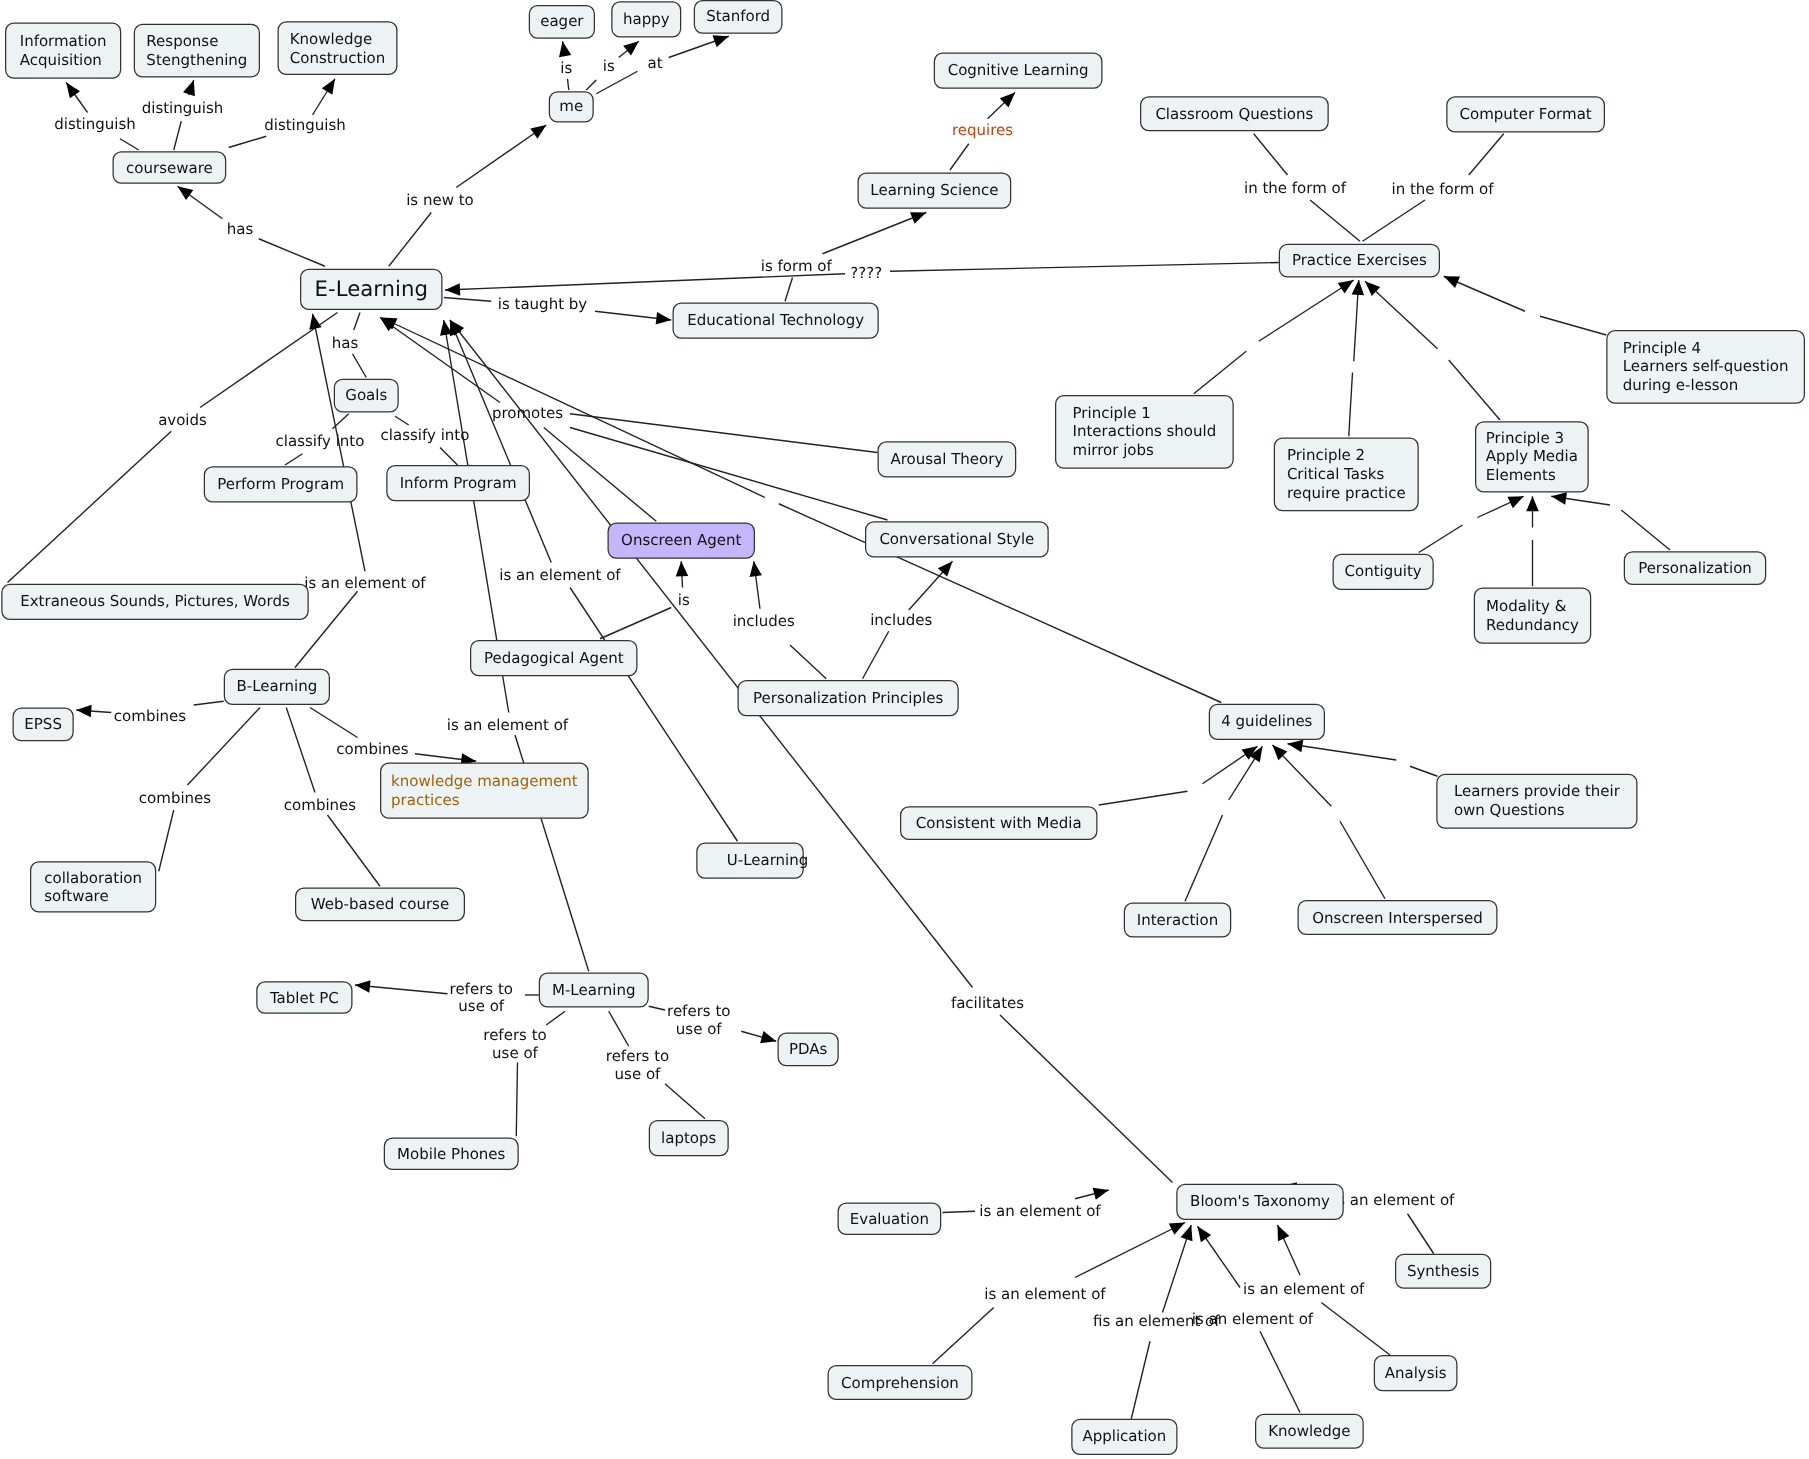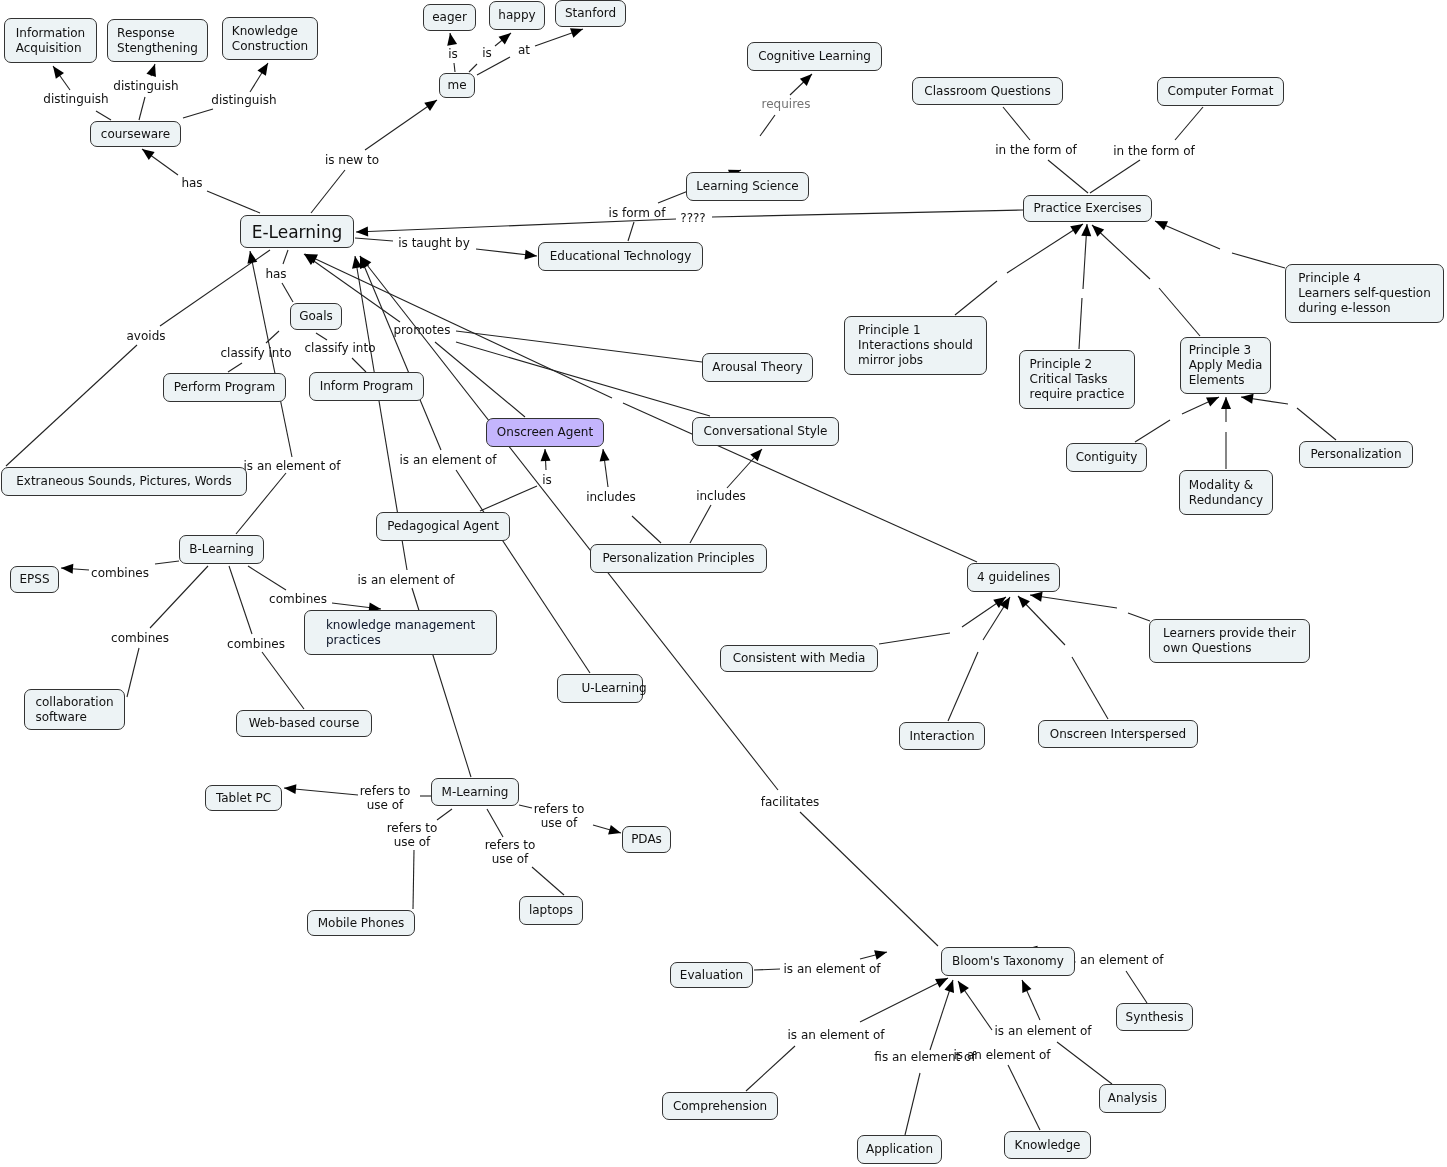--- a/index.html
+++ b/index.html
@@ -306,21 +306,21 @@
       </g>
     </svg>
 <div class="link-label" style="left: 76px; top: 99px; color: rgb(17, 17, 17);">distinguish</div>
     <div class="link-label" style="left: 146px; top: 86px; color: rgb(17, 17, 17);">distinguish</div>
     <div class="link-label" style="left: 244px; top: 100px; color: rgb(17, 17, 17);">distinguish</div>
     <div class="link-label" style="left: 192px; top: 183px; color: rgb(17, 17, 17);">has</div>
     <div class="link-label" style="left: 352px; top: 160px; color: rgb(17, 17, 17);">is new to</div>
     <div class="link-label" style="left: 453px; top: 54px; color: rgb(17, 17, 17);">is</div>
     <div class="link-label" style="left: 487px; top: 53px; color: rgb(17, 17, 17);">is</div>
     <div class="link-label" style="left: 524px; top: 50px; color: rgb(17, 17, 17);">at</div>
-    <div class="link-label" style="left: 780px; top: 104px; color: #737373; padding-left: 12px;">requires</div>
+    <div class="link-label" style="left: 780px; top: 104px; color: #c2410c; padding-left: 12px;">requires</div>
     <div class="link-label" style="left: 637px; top: 213px; color: rgb(17, 17, 17);">is form of</div>
     <div class="link-label" style="left: 693px; top: 218px; color: rgb(17, 17, 17);">????</div>
     <div class="link-label" style="left: 1036px; top: 150px; color: rgb(17, 17, 17);">in the form of</div>
     <div class="link-label" style="left: 1154px; top: 151px; color: rgb(17, 17, 17);">in the form of</div>
     <div class="link-label" style="left: 434px; top: 243px; color: rgb(17, 17, 17);">is taught by</div>
     <div class="link-label" style="left: 276px; top: 274px; color: rgb(17, 17, 17);">has</div>
     <div class="link-label" style="left: 146px; top: 336px; color: rgb(17, 17, 17);">avoids</div>
     <div class="link-label" style="left: 256px; top: 353px; color: rgb(17, 17, 17);">classify into</div>
     <div class="link-label" style="left: 340px; top: 348px; color: rgb(17, 17, 17);">classify into</div>
     <div class="link-label" style="left: 422px; top: 330px; color: rgb(17, 17, 17);">promotes</div>
@@ -355,59 +355,59 @@
 Acquisition</div>
     <div class="node" style="left: 107px; top: 19px; width: 101px; height: 43px; background: rgb(237, 243, 245); border-color: rgb(51, 51, 51); color: rgb(17, 17, 17);">Response
 Stengthening</div>
     <div class="node" style="left: 222px; top: 17px; width: 96px; height: 43px; background: rgb(237, 243, 245); border-color: rgb(51, 51, 51); color: rgb(17, 17, 17);">Knowledge
 Construction</div>
     <div class="node" style="left: 439px; top: 73px; width: 36px; height: 25px; background: rgb(237, 243, 245); border-color: rgb(51, 51, 51); color: rgb(17, 17, 17);">me</div>
     <div class="node" style="left: 423px; top: 4px; width: 53px; height: 27px; background: rgb(237, 243, 245); border-color: rgb(51, 51, 51); color: rgb(17, 17, 17);">eager</div>
     <div class="node" style="left: 489px; top: 1px; width: 56px; height: 29px; background: rgb(237, 243, 245); border-color: rgb(51, 51, 51); color: rgb(17, 17, 17);">happy</div>
     <div class="node" style="left: 555px; top: 0px; width: 71px; height: 27px; background: rgb(237, 243, 245); border-color: rgb(51, 51, 51); color: rgb(17, 17, 17);">Stanford</div>
     <div class="node" style="left: 538px; top: 242px; width: 165px; height: 29px; background: rgb(237, 243, 245); border-color: rgb(51, 51, 51); color: rgb(17, 17, 17);">Educational Technology</div>
-    <div class="node" style="left: 686px; top: 138px; width: 123px; height: 29px; background: rgb(237, 243, 245); border-color: rgb(51, 51, 51); color: rgb(17, 17, 17); margin-top: 34px;">Learning Science</div>
+    <div class="node" style="left: 686px; top: 138px; width: 123px; height: 29px; background: rgb(237, 243, 245); border-color: rgb(51, 51, 51); color: rgb(17, 17, 17);">Learning Science</div>
     <div class="node" style="left: 747px; top: 42px; width: 135px; height: 29px; background: rgb(237, 243, 245); border-color: rgb(51, 51, 51); color: rgb(17, 17, 17);">Cognitive Learning</div>
     <div class="node" style="left: 1023px; top: 195px; width: 129px; height: 27px; background: rgb(237, 243, 245); border-color: rgb(51, 51, 51); color: rgb(17, 17, 17);">Practice Exercises</div>
     <div class="node" style="left: 912px; top: 77px; width: 151px; height: 28px; background: rgb(237, 243, 245); border-color: rgb(51, 51, 51); color: rgb(17, 17, 17);">Classroom Questions</div>
     <div class="node" style="left: 1157px; top: 77px; width: 127px; height: 29px; background: rgb(237, 243, 245); border-color: rgb(51, 51, 51); color: rgb(17, 17, 17);">Computer Format</div>
     <div class="node" style="left: 844px; top: 316px; width: 143px; height: 59px; background: rgb(237, 243, 245); border-color: rgb(51, 51, 51); color: rgb(17, 17, 17);">Principle 1
 Interactions should
 mirror jobs</div>
     <div class="node" style="left: 1019px; top: 350px; width: 116px; height: 59px; background: rgb(237, 243, 245); border-color: rgb(51, 51, 51); color: rgb(17, 17, 17);">Principle 2
 Critical Tasks
 require practice</div>
     <div class="node" style="left: 1180px; top: 337px; width: 91px; height: 57px; background: rgb(237, 243, 245); border-color: rgb(51, 51, 51); color: rgb(17, 17, 17);">Principle 3
 Apply Media
 Elements</div>
     <div class="node" style="left: 1285px; top: 264px; width: 159px; height: 59px; background: rgb(237, 243, 245); border-color: rgb(51, 51, 51); color: rgb(17, 17, 17);">Principle 4
 Learners self-question
 during e-lesson</div>
     <div class="node" style="left: 1066px; top: 443px; width: 81px; height: 29px; background: rgb(237, 243, 245); border-color: rgb(51, 51, 51); color: rgb(17, 17, 17);">Contiguity</div>
     <div class="node" style="left: 1179px; top: 470px; width: 94px; height: 45px; background: rgb(237, 243, 245); border-color: rgb(51, 51, 51); color: rgb(17, 17, 17);">Modality &amp;
 Redundancy</div>
     <div class="node" style="left: 1299px; top: 441px; width: 114px; height: 27px; background: rgb(237, 243, 245); border-color: rgb(51, 51, 51); color: rgb(17, 17, 17);">Personalization</div>
-    <div class="node" style="left: 267px; top: 303px; width: 52px; height: 27px; background: rgb(237, 243, 245); border-color: rgb(51, 51, 51); color: rgb(17, 17, 17); margin-left: 23px;">Goals</div>
+    <div class="node" style="left: 267px; top: 303px; width: 52px; height: 27px; background: rgb(237, 243, 245); border-color: rgb(51, 51, 51); color: rgb(17, 17, 17);">Goals</div>
     <div class="node" style="left: 163px; top: 373px; width: 123px; height: 29px; background: rgb(237, 243, 245); border-color: rgb(51, 51, 51); color: rgb(17, 17, 17);">Perform Program</div>
     <div class="node" style="left: 309px; top: 372px; width: 115px; height: 29px; background: rgb(237, 243, 245); border-color: rgb(51, 51, 51); color: rgb(17, 17, 17);">Inform Program</div>
     <div class="node" style="left: 1px; top: 467px; width: 246px; height: 29px; background: rgb(237, 243, 245); border-color: rgb(51, 51, 51); color: rgb(17, 17, 17);">Extraneous Sounds, Pictures, Words</div>
     <div class="node" style="left: 702px; top: 353px; width: 111px; height: 29px; background: rgb(237, 243, 245); border-color: rgb(51, 51, 51); color: rgb(17, 17, 17);">Arousal Theory</div>
     <div class="node" style="left: 486px; top: 418px; width: 118px; height: 29px; background: #c4b5fd; border-color: rgb(51, 51, 51); color: rgb(17, 17, 17);">Onscreen Agent</div>
     <div class="node" style="left: 692px; top: 417px; width: 147px; height: 29px; background: rgb(237, 243, 245); border-color: rgb(51, 51, 51); color: rgb(17, 17, 17);">Conversational Style</div>
     <div class="node" style="left: 376px; top: 512px; width: 134px; height: 29px; background: rgb(237, 243, 245); border-color: rgb(51, 51, 51); color: rgb(17, 17, 17);">Pedagogical Agent</div>
     <div class="node" style="left: 590px; top: 544px; width: 177px; height: 29px; background: rgb(237, 243, 245); border-color: rgb(51, 51, 51); color: rgb(17, 17, 17);">Personalization Principles</div>
     <div class="node" style="left: 967px; top: 563px; width: 93px; height: 29px; background: rgb(237, 243, 245); border-color: rgb(51, 51, 51); color: rgb(17, 17, 17);">4 guidelines</div>
     <div class="node" style="left: 720px; top: 645px; width: 158px; height: 27px; background: rgb(237, 243, 245); border-color: rgb(51, 51, 51); color: rgb(17, 17, 17);">Consistent with Media</div>
     <div class="node" style="left: 1149px; top: 619px; width: 161px; height: 44px; background: rgb(237, 243, 245); border-color: rgb(51, 51, 51); color: rgb(17, 17, 17);">Learners provide their
 own Questions</div>
     <div class="node" style="left: 899px; top: 722px; width: 86px; height: 28px; background: rgb(237, 243, 245); border-color: rgb(51, 51, 51); color: rgb(17, 17, 17);">Interaction</div>
     <div class="node" style="left: 1038px; top: 720px; width: 160px; height: 28px; background: rgb(237, 243, 245); border-color: rgb(51, 51, 51); color: rgb(17, 17, 17);">Onscreen Interspersed</div>
     <div class="node" style="left: 179px; top: 535px; width: 85px; height: 29px; background: rgb(237, 243, 245); border-color: rgb(51, 51, 51); color: rgb(17, 17, 17);">B-Learning</div>
     <div class="node" style="left: 10px; top: 566px; width: 49px; height: 27px; background: rgb(237, 243, 245); border-color: rgb(51, 51, 51); color: rgb(17, 17, 17);">EPSS</div>
-    <div class="node" style="left: 304px; top: 610px; width: 193px; height: 45px; background: rgb(237, 243, 245); border-color: rgb(51, 51, 51); color: #0f172a;">knowledge management
+    <div class="node" style="left: 304px; top: 610px; width: 167px; height: 45px; background: rgb(237, 243, 245); border-color: rgb(51, 51, 51); color: #a16207;">knowledge management
 practices</div>
     <div class="node" style="left: 24px; top: 689px; width: 101px; height: 41px; background: rgb(237, 243, 245); border-color: rgb(51, 51, 51); color: rgb(17, 17, 17);">collaboration
 software</div>
     <div class="node" style="left: 236px; top: 710px; width: 136px; height: 27px; background: rgb(237, 243, 245); border-color: rgb(51, 51, 51); color: rgb(17, 17, 17);">Web-based course</div>
     <div class="node" style="left: 557px; top: 674px; width: 86px; height: 29px; background: rgb(237, 243, 245); border-color: rgb(51, 51, 51); color: rgb(17, 17, 17); padding-left: 28px;">U-Learning</div>
     <div class="node" style="left: 431px; top: 778px; width: 88px; height: 28px; background: rgb(237, 243, 245); border-color: rgb(51, 51, 51); color: rgb(17, 17, 17);">M-Learning</div>
     <div class="node" style="left: 205px; top: 785px; width: 77px; height: 26px; background: rgb(237, 243, 245); border-color: rgb(51, 51, 51); color: rgb(17, 17, 17);">Tablet PC</div>
     <div class="node" style="left: 622px; top: 826px; width: 49px; height: 27px; background: rgb(237, 243, 245); border-color: rgb(51, 51, 51); color: rgb(17, 17, 17);">PDAs</div>
     <div class="node" style="left: 307px; top: 910px; width: 108px; height: 26px; background: rgb(237, 243, 245); border-color: rgb(51, 51, 51); color: rgb(17, 17, 17);">Mobile Phones</div>
     <div class="node" style="left: 519px; top: 896px; width: 64px; height: 29px; background: rgb(237, 243, 245); border-color: rgb(51, 51, 51); color: rgb(17, 17, 17);">laptops</div>

